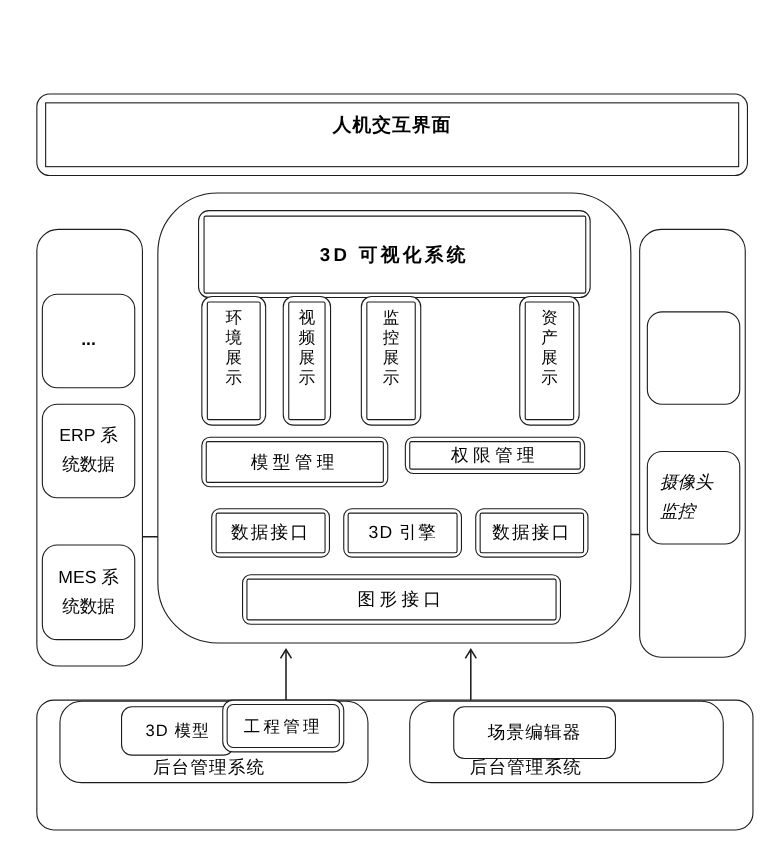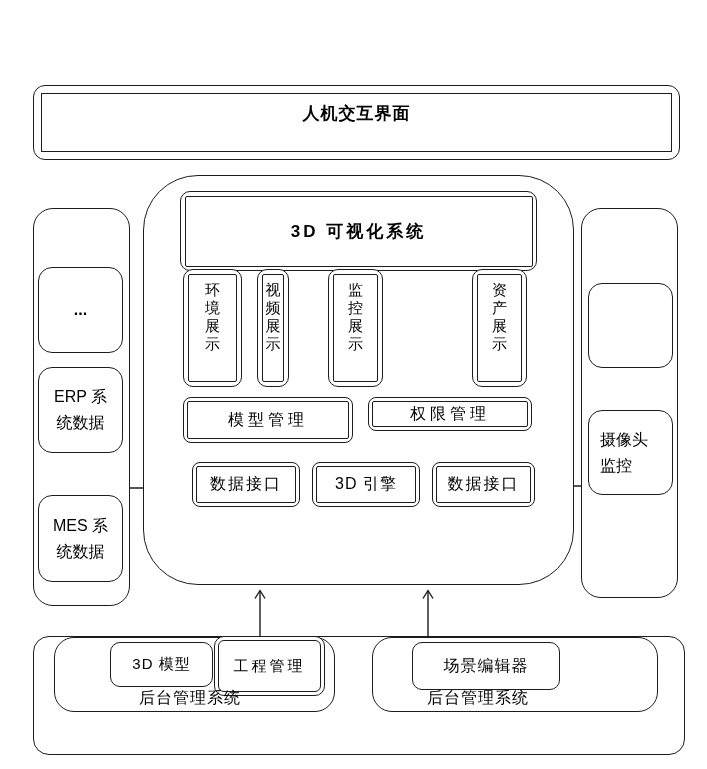--- a/index.html
+++ b/index.html
@@ -56,21 +56,21 @@
 
   <div class="abs dbox cflex" style="left:180px;top:191px;width:357px;height:80px;border-radius:10px;">
     <div class="inner" style="inset:3.5px;"></div>
     <span class="lbl" style="font-weight:600;font-size:17px;letter-spacing:3px;">3D 可视化系统</span>
   </div>
 
   <div class="abs dbox" style="left:183px;top:269px;width:59px;height:118px;border-radius:10px;">
     <div class="inner" style="inset:4px;"></div>
     <div class="vtext" style="margin-top:11px;">环境展示</div>
   </div>
-  <div class="abs dbox" style="left:257px;top:269px;width:32px;height:118px;border-radius:10px;">
+  <div class="abs dbox" style="left:257px;top:269px;width:44px;height:118px;border-radius:10px;">
     <div class="inner" style="inset:4px;"></div>
     <div class="vtext" style="margin-top:11px;">视频展示</div>
   </div>
   <div class="abs dbox" style="left:328px;top:269px;width:55px;height:118px;border-radius:10px;">
     <div class="inner" style="inset:4px;"></div>
     <div class="vtext" style="margin-top:11px;">监控展示</div>
   </div>
   <div class="abs dbox" style="left:472px;top:269px;width:55px;height:118px;border-radius:10px;">
     <div class="inner" style="inset:4px;"></div>
     <div class="vtext" style="margin-top:11px;">资产展示</div>
@@ -91,45 +91,49 @@
   </div>
   <div class="abs dbox cflex" style="left:312px;top:462px;width:108px;height:45px;border-radius:8px;">
     <div class="inner" style="inset:3px;"></div>
     <span class="lbl" style="font-size:16px;letter-spacing:1px;">3D 引擎</span>
   </div>
   <div class="abs dbox cflex" style="left:432px;top:462px;width:103px;height:45px;border-radius:8px;">
     <div class="inner" style="inset:3px;"></div>
     <span class="lbl" style="font-size:16px;letter-spacing:2px;">数据接口</span>
   </div>
 
+  <div class="abs dbox cflex" style="left:220px;top:522px;width:290px;height:46px;border-radius:8px;">
+    <div class="inner" style="inset:3px;"></div>
+    <span class="lbl" style="font-size:16px;letter-spacing:4px;">图形接口</span>
+  </div>
 
   <div class="abs sbox" style="left:33px;top:208px;width:97px;height:398px;border-radius:20px;"></div>
   <div class="abs sbox cflex" style="left:38px;top:267px;width:85px;height:86px;border-radius:14px;">
     <span class="lbl" style="font-size:16px;font-weight:bold;">...</span>
   </div>
   <div class="abs sbox cflex" style="left:38px;top:367px;width:85px;height:86px;border-radius:14px;">
     <div class="wrap" style="width:64px;font-size:16px;line-height:26px;">ERP 系统数据</div>
   </div>
   <div class="abs sbox cflex" style="left:38px;top:495px;width:85px;height:87px;border-radius:14px;">
     <div class="wrap" style="width:64px;font-size:16px;line-height:26px;">MES 系统数据</div>
   </div>
 
   <div class="abs sbox" style="left:581px;top:208px;width:97px;height:390px;border-radius:20px;"></div>
   <div class="abs sbox" style="left:588px;top:283px;width:85px;height:85px;border-radius:14px;"></div>
   <div class="abs sbox cflex" style="left:588px;top:410px;width:85px;height:85px;border-radius:14px;justify-content:flex-start;">
-    <div style="width:52px;margin-left:11px;word-break:break-all;font-size:16px;line-height:26px;">摄像头监控</div>
+    <div style="width:52px;margin-left:11px;word-break:break-all;font-size:16px;line-height:26px;font-style:italic;">摄像头监控</div>
   </div>
 
   <div class="abs sbox" style="left:33px;top:636px;width:652px;height:119px;border-radius:16px;"></div>
 
   <div class="abs sbox" style="left:54px;top:637px;width:281px;height:75px;border-radius:20px;"></div>
   <div class="abs sbox cflex" style="left:110px;top:642px;width:103px;height:45px;border-radius:10px;">
     <span class="lbl" style="font-size:15px;letter-spacing:1px;">3D 模型</span>
   </div>
-  <div class="abs dbox cflex" style="left:214px;top:636px;width:111px;height:60px;border-radius:10px;">
+  <div class="abs dbox cflex" style="left:202px;top:636px;width:111px;height:48px;border-radius:10px;">
     <div class="inner round" style="inset:3px;"></div>
     <span class="lbl" style="font-size:15px;letter-spacing:3px;">工程管理</span>
   </div>
   <div class="abs cflex" style="left:90px;top:687px;width:200px;height:22px;">
     <span class="lbl" style="font-size:16px;letter-spacing:1px;">后台管理系统</span>
   </div>
 
   <div class="abs sbox" style="left:372px;top:637px;width:286px;height:75px;border-radius:20px;"></div>
   <div class="abs sbox cflex" style="left:412px;top:642px;width:148px;height:48px;border-radius:10px;">
     <span class="lbl" style="font-size:16px;letter-spacing:1px;">场景编辑器</span>

